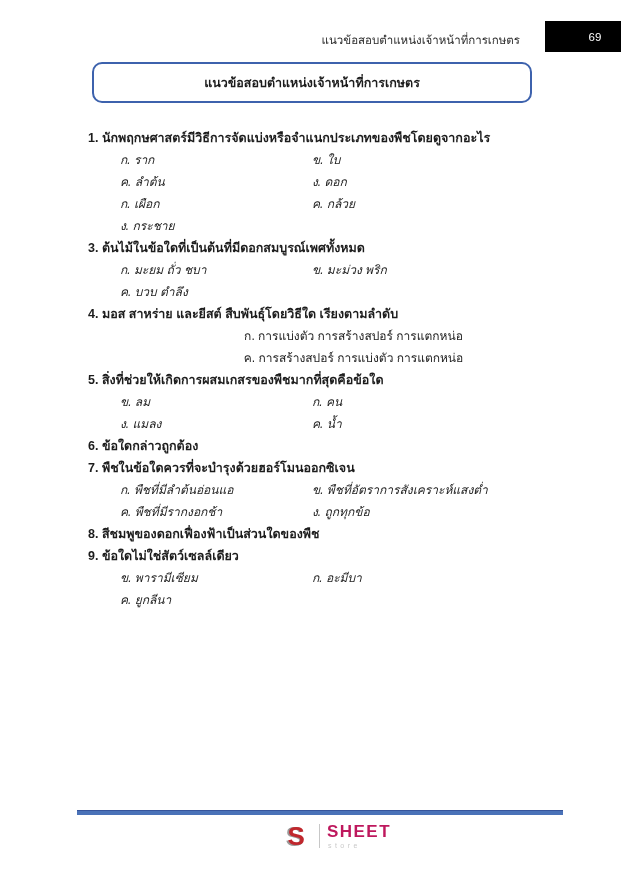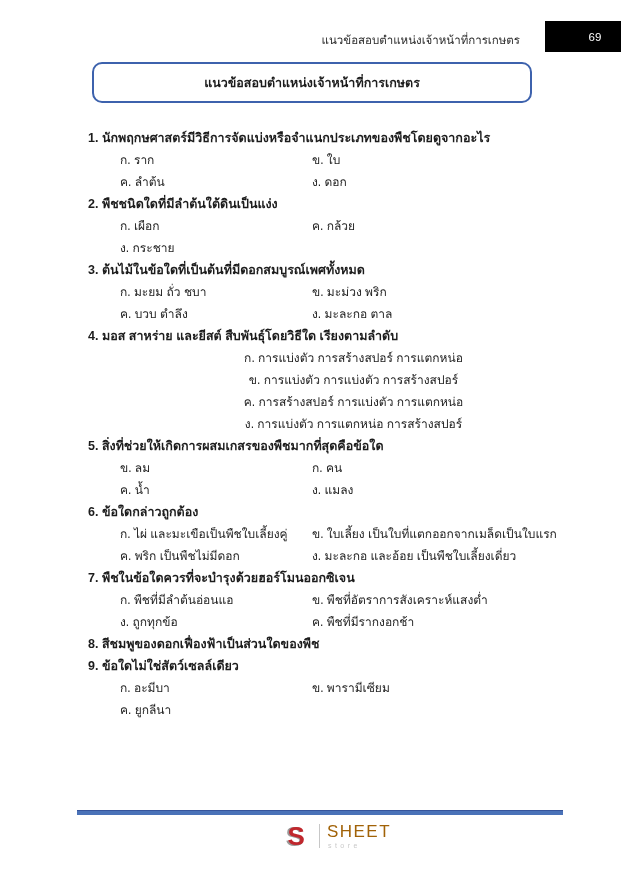--- a/index.html
+++ b/index.html
@@ -37,21 +37,21 @@
   
   .questions{
     position:absolute;left:88px;top:127px;right:34px;
   }
   .q-head{
     font-size:12.5px;font-weight:bold;
     line-height:22px;white-space:nowrap;
   }
   .choices{margin-left:32px;}
   .choices.two-col{
-    display:grid;grid-template-columns:192px 1fr;
+    display:grid;grid-template-columns:192px 1fr;font-style:italic;
   }
   .choices.one-col{display:block;text-align:center;}
   .choice{
     font-size:12px;line-height:22px;white-space:nowrap;
   }
   
   .footer-bar{
     position:absolute;left:77px;top:810px;
     width:486px;height:5px;
     background:#4a72b8;border-top:1px solid #36549b;box-sizing:border-box;
@@ -63,21 +63,21 @@
   }
   .logo-mark{
     position:relative;width:30px;height:32px;margin-right:7px;
   }
   .logo-mark svg{display:block;}
   .logo-divider{
     width:1px;height:24px;background:#c7c7c7;margin-right:7px;
   }
   .logo-text{display:flex;flex-direction:column;line-height:1;}
   .brand-name{
-    font-size:17px;font-weight:normal;color:#a16207;letter-spacing:1.5px;
+    font-size:17px;font-weight:bold;color:#be185d;letter-spacing:1.5px;
   }
   .brand-sub{
     font-size:7px;color:#c9c9c9;letter-spacing:3.5px;margin-top:2px;margin-left:1px;
     text-transform:lowercase;
   }
 </style>
 </head>
 <body>
 
 <div class="header-title">แนวข้อสอบตำแหน่งเจ้าหน้าที่การเกษตร</div>
@@ -94,80 +94,70 @@
     <div class="question">
       <div class="q-head">1. นักพฤกษศาสตร์มีวิธีการจัดแบ่งหรือจำแนกประเภทของพืชโดยดูจากอะไร</div>
       <div class="choices two-col">
         <div class="choice">ก. ราก</div>
         <div class="choice">ข. ใบ</div>
         <div class="choice">ค. ลำต้น</div>
         <div class="choice">ง. ดอก</div>
       </div>
     </div>
     <div class="question">
-      <div class="q-head">2. พืชชนิดใดที่มีลำต้นใต้ดินเป็นแง่ง</div>
       <div class="choices two-col">
         <div class="choice">ก. เผือก</div>
         <div class="choice">ค. กล้วย</div>
         <div class="choice">ง. กระชาย</div>
       </div>
     </div>
     <div class="question">
       <div class="q-head">3. ต้นไม้ในข้อใดที่เป็นต้นที่มีดอกสมบูรณ์เพศทั้งหมด</div>
       <div class="choices two-col">
         <div class="choice">ก. มะยม ถั่ว ชบา</div>
         <div class="choice">ข. มะม่วง พริก</div>
         <div class="choice">ค. บวบ ตำลึง</div>
-        <div class="choice">ง. มะละกอ ตาล</div>
       </div>
     </div>
     <div class="question">
       <div class="q-head">4. มอส สาหร่าย และยีสต์ สืบพันธุ์โดยวิธีใด เรียงตามลำดับ</div>
       <div class="choices one-col">
         <div class="choice">ก. การแบ่งตัว การสร้างสปอร์ การแตกหน่อ</div>
-        <div class="choice">ข. การแบ่งตัว  การแบ่งตัว การสร้างสปอร์</div>
         <div class="choice">ค. การสร้างสปอร์ การแบ่งตัว การแตกหน่อ</div>
-        <div class="choice">ง. การแบ่งตัว การแตกหน่อ การสร้างสปอร์</div>
       </div>
     </div>
     <div class="question">
       <div class="q-head">5. สิ่งที่ช่วยให้เกิดการผสมเกสรของพืชมากที่สุดคือข้อใด</div>
       <div class="choices two-col">
         <div class="choice">ข. ลม</div>
         <div class="choice">ก. คน</div>
+        <div class="choice">ง. แมลง</div>
         <div class="choice">ค. น้ำ</div>
-        <div class="choice">ง. แมลง</div>
       </div>
     </div>
     <div class="question">
       <div class="q-head">6. ข้อใดกล่าวถูกต้อง</div>
-      <div class="choices two-col">
-        <div class="choice">ก. ไผ่ และมะเขือเป็นพืชใบเลี้ยงคู่</div>
-        <div class="choice">ข. ใบเลี้ยง เป็นใบที่แตกออกจากเมล็ดเป็นใบแรก</div>
-        <div class="choice">ค. พริก เป็นพืชไม่มีดอก</div>
-        <div class="choice">ง. มะละกอ และอ้อย เป็นพืชใบเลี้ยงเดี่ยว</div>
-      </div>
     </div>
     <div class="question">
       <div class="q-head">7. พืชในข้อใดควรที่จะบำรุงด้วยฮอร์โมนออกซิเจน</div>
       <div class="choices two-col">
         <div class="choice">ก. พืชที่มีลำต้นอ่อนแอ</div>
         <div class="choice">ข. พืชที่อัตราการสังเคราะห์แสงต่ำ</div>
+        <div class="choice">ค. พืชที่มีรากงอกช้า</div>
         <div class="choice">ง. ถูกทุกข้อ</div>
-        <div class="choice">ค. พืชที่มีรากงอกช้า</div>
       </div>
     </div>
     <div class="question">
       <div class="q-head">8. สีชมพูของดอกเฟื่องฟ้าเป็นส่วนใดของพืช</div>
     </div>
     <div class="question">
       <div class="q-head">9. ข้อใดไม่ใช่สัตว์เซลล์เดียว</div>
       <div class="choices two-col">
+        <div class="choice">ข. พารามีเซียม</div>
         <div class="choice">ก. อะมีบา</div>
-        <div class="choice">ข. พารามีเซียม</div>
         <div class="choice">ค. ยูกลีนา</div>
       </div>
     </div>
   </div>
 
 <div class="footer-bar"></div>
 
 <div class="footer-logo">
   <span class="logo-mark">
     <svg width="30" height="32" viewBox="0 0 30 32" aria-hidden="true">

